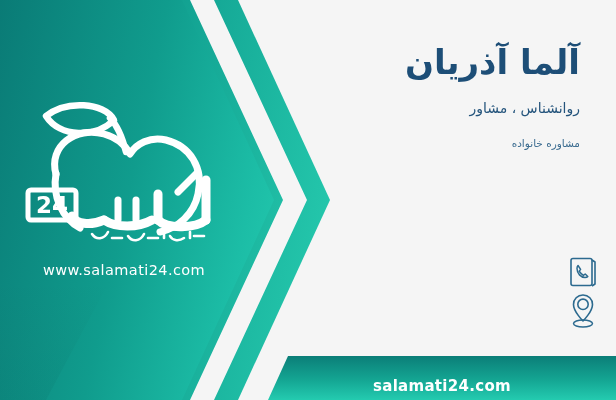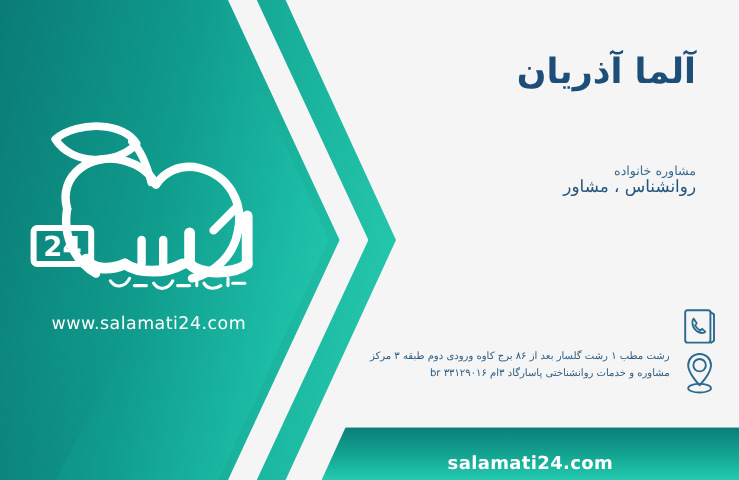--- a/index.html
+++ b/index.html
@@ -118,33 +118,32 @@
     white-space: nowrap;
     margin-top: 16px;
   }
 
   
   .name {
     position: absolute;
     right: 36px;
     top: 42px;
     color: #1d4e77;
-    font-size: 29px;
+    font-size: 34px;
     font-weight: bold;
     letter-spacing: 0.5px;
     white-space: nowrap;
   }
   .role {
     position: absolute;
     right: 36px;
     top: 100px;
     color: #24547c;
     font-size: 14px;
     white-space: nowrap;
-    margin-top: 48px;
   }
   .specialty {
     position: absolute;
     right: 36px;
     top: 137px;
     color: #3b6c90;
     font-size: 10.5px;
     white-space: nowrap;
   }
 
@@ -271,21 +270,17 @@
 
   <div class="contact-pin-icon">
     <svg viewBox="0 0 30 40" xmlns="http://www.w3.org/2000/svg">
       <path d="M15 3 C9.5 3 5.5 7.2 5.5 12.4 C5.5 19.5 15 29 15 29
                C15 29 24.5 19.5 24.5 12.4 C24.5 7.2 20.5 3 15 3 Z" fill="none" stroke="#2c6a8f" stroke-width="1.6" stroke-linejoin="round"></path>
       <circle cx="15" cy="12.3" r="5.2" fill="none" stroke="#2c6a8f" stroke-width="1.6"></circle>
       <ellipse cx="15" cy="31.5" rx="9.5" ry="3.6" fill="none" stroke="#2c6a8f" stroke-width="1.5"></ellipse>
     </svg>
   </div>
 
-  <div class="address">
-    <div class="address-line">رشت مطب ١ رشت گلسار بعد از ٨۶ برج کاوه ورودی دوم طبقه ٣ مرکز</div>
-    <div class="address-line">مشاوره و خدمات روانشناختی پاسارگاد ٣ام ٣٣١٢٩٠١۶ br</div>
-  </div>
 
   <div class="banner"></div>
   <div class="banner-text">salamati24.com</div>
 
 </div>
 
 </body></html>

